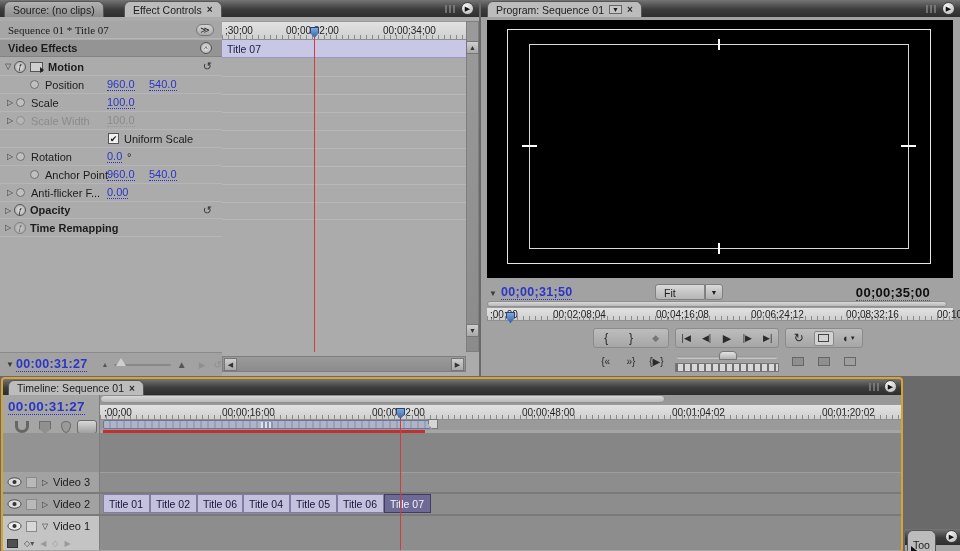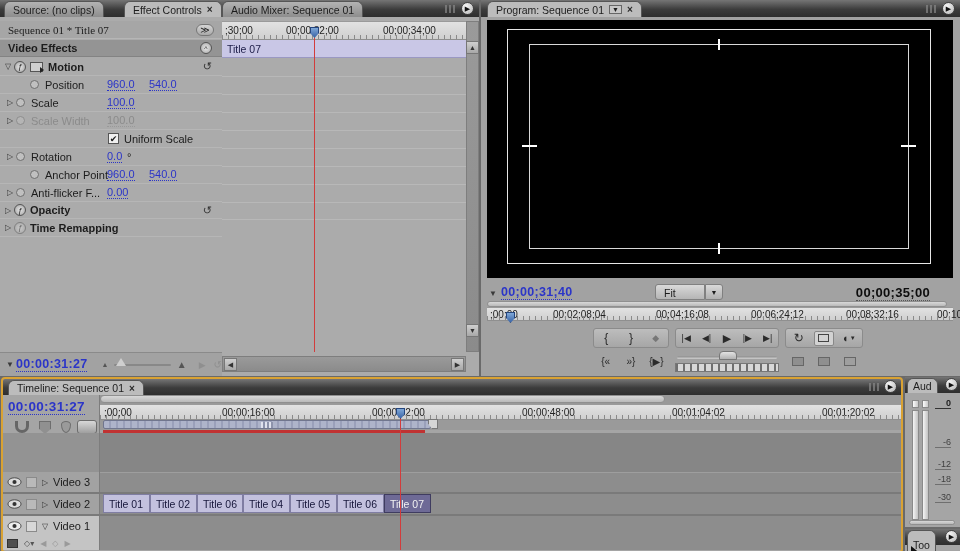--- a/index.html
+++ b/index.html
@@ -64,23 +64,20 @@
 
   <div class="panel" style="left:0;top:0;width:479px;height:376px;">
     <div class="tabbar">
       <div class="tab" style="left:4px;">
         <span>Source: (no clips)</span>
       </div>
       <div class="tab active" style="left:124px;">
         <span>Effect Controls</span>
         <span class="x">×</span>
       </div>
-      <div class="tab" style="left:222px;">
-        <span>Audio Mixer: Sequence 01</span>
-      </div>
       <span class="grip" style="right:22px;"></span>
       <span class="pmenu" style="right:5px;">▶</span>
     </div>
 
     <div class="row" style="top:21px;background:#a6a6a6;">
       <span style="padding-left:8px;font-family:Liberation Serif, serif;">Sequence 01 * Title 07</span>
       <span style="position:absolute;right:8px;width:18px;height:12px;border:1px solid #777;border-radius:7px;background:linear-gradient(#d5d5d5,#a9a9a9);display:flex;align-items:center;justify-content:center;font-size:9px;">≫</span>
     </div>
     <div class="row" style="top:40px;height:17px;background:#949494;border-bottom:1px solid #838383;">
       <span class="bold" style="padding-left:8px;">Video Effects</span>
@@ -209,21 +206,21 @@
     <div class="abs" style="left:6px;top:20px;width:466px;height:258px;background:#000;">
       <div style="position:absolute;left:20px;top:9px;width:424px;height:235px;border:1px solid #e6e6e6;"></div>
       <div style="position:absolute;left:42px;top:24px;width:380px;height:205px;border:1px solid #d8d8d8;"></div>
       <i style="position:absolute;left:231px;top:19px;width:2px;height:11px;background:#fff;"></i>
       <i style="position:absolute;left:231px;top:223px;width:2px;height:11px;background:#fff;"></i>
       <i style="position:absolute;left:35px;top:125px;width:15px;height:2px;background:#fff;"></i>
       <i style="position:absolute;left:414px;top:125px;width:15px;height:2px;background:#fff;"></i>
     </div>
 
     <span class="tri" style="position:absolute;left:6px;top:289px;">▼</span>
-    <span class="tc" style="position:absolute;left:20px;top:285px;">00;00;31;40</span>
+    <span class="tc" style="position:absolute;left:20px;top:285px;">00;00;31;50</span>
     <span style="position:absolute;left:174px;top:284px;width:50px;height:16px;background:linear-gradient(#d9d9d9,#b5b5b5);border:1px solid #808080;border-radius:3px 0 0 3px;padding:2px 0 0 8px;font-size:10.5px;">Fit</span>
     <span style="position:absolute;left:224px;top:284px;width:18px;height:16px;background:linear-gradient(#d9d9d9,#b0b0b0);border:1px solid #808080;border-radius:0 3px 3px 0;font-size:7px;text-align:center;padding-top:4px;">▼</span>
     <span style="position:absolute;right:30px;top:285px;font-weight:bold;font-size:13px;letter-spacing:.3px;color:#0d0d0d;border-bottom:1px dotted #555;">00;00;35;00</span>
 
     <div class="vaplill" style="position:absolute;left:6px;top:301px;width:460px;height:6px;"></div>
     <div class="abs ruler" style="left:6px;top:307px;width:466px;height:14px;">
       <span class="rlabel" style="left:3px;">;00;00</span>
       <span class="rlabel" style="left:66px;">00;02;08;04</span>
       <span class="rlabel" style="left:169px;">00;04;16;08</span>
       <span class="rlabel" style="left:264px;">00;06;24;12</span>
@@ -363,38 +360,20 @@
       <span style="color:#9a9a9a;font-size:8px;">◀</span>
       <span style="color:#9a9a9a;font-size:8px;">◇</span>
       <span style="color:#9a9a9a;font-size:8px;">▶</span>
     </div>
     <div class="abs" style="left:97px;top:137px;width:805px;height:34px;background:#8d8d8d;"></div>
 
     <div class="phline" style="left:397px;top:31px;height:140px;"></div>
     <div class="phhead" style="left:393px;top:29px;"></div>
   </div>
 
-  <div class="panel" style="left:905px;top:377px;width:55px;height:150px;background:#a5a5a5;">
-    <div class="tabbar" style="height:16px;">
-      <div class="tab active" style="left:2px;height:15px;padding:0 5px;">
-        <span>Aud</span>
-      </div>
-      <span class="pmenu" style="right:2px;top:1px;">▶</span>
-    </div>
-    <div style="position:absolute;left:7px;top:23px;width:7px;height:8px;background:linear-gradient(90deg,#fdfdfd,#c9c9c9);border:1px solid #8a8a8a;"></div>
-    <div style="position:absolute;left:7px;top:33px;width:7px;height:110px;background:linear-gradient(90deg,#f5f5f5,#c2c2c2);border:1px solid #8a8a8a;"></div>
-    <div style="position:absolute;left:17px;top:23px;width:7px;height:8px;background:linear-gradient(90deg,#fdfdfd,#c9c9c9);border:1px solid #8a8a8a;"></div>
-    <div style="position:absolute;left:17px;top:33px;width:7px;height:110px;background:linear-gradient(90deg,#f5f5f5,#c2c2c2);border:1px solid #8a8a8a;"></div>
-    <span class="mlabel" style="left:30px;top:21px;font-weight:bold;color:#222;border-color:#333;">0</span>
-    <span class="mlabel" style="left:30px;top:60px;">-6</span>
-    <span class="mlabel" style="left:30px;top:82px;">-12</span>
-    <span class="mlabel" style="left:30px;top:97px;">-18</span>
-    <span class="mlabel" style="left:30px;top:115px;">-30</span>
-    <div class="vaplill" style="position:absolute;left:4px;top:143px;width:46px;height:5px;"></div>
-  </div>
 
   <div class="panel" style="left:905px;top:529px;width:55px;height:22px;background:#a5a5a5;">
     <div class="tabbar" style="height:16px;">
       <div class="tab active" style="left:2px;height:28px;padding:0 5px;">
         <span>Too</span>
       </div>
       <span class="pmenu" style="right:2px;top:1px;">▶</span>
     </div>
     <span style="position:absolute;left:6px;top:17px;width:8px;height:10px;background:#111;clip-path:polygon(0 0,100% 65%,45% 70%,60% 100%,40% 100%,30% 75%,0 95%);"></span>
   </div>

